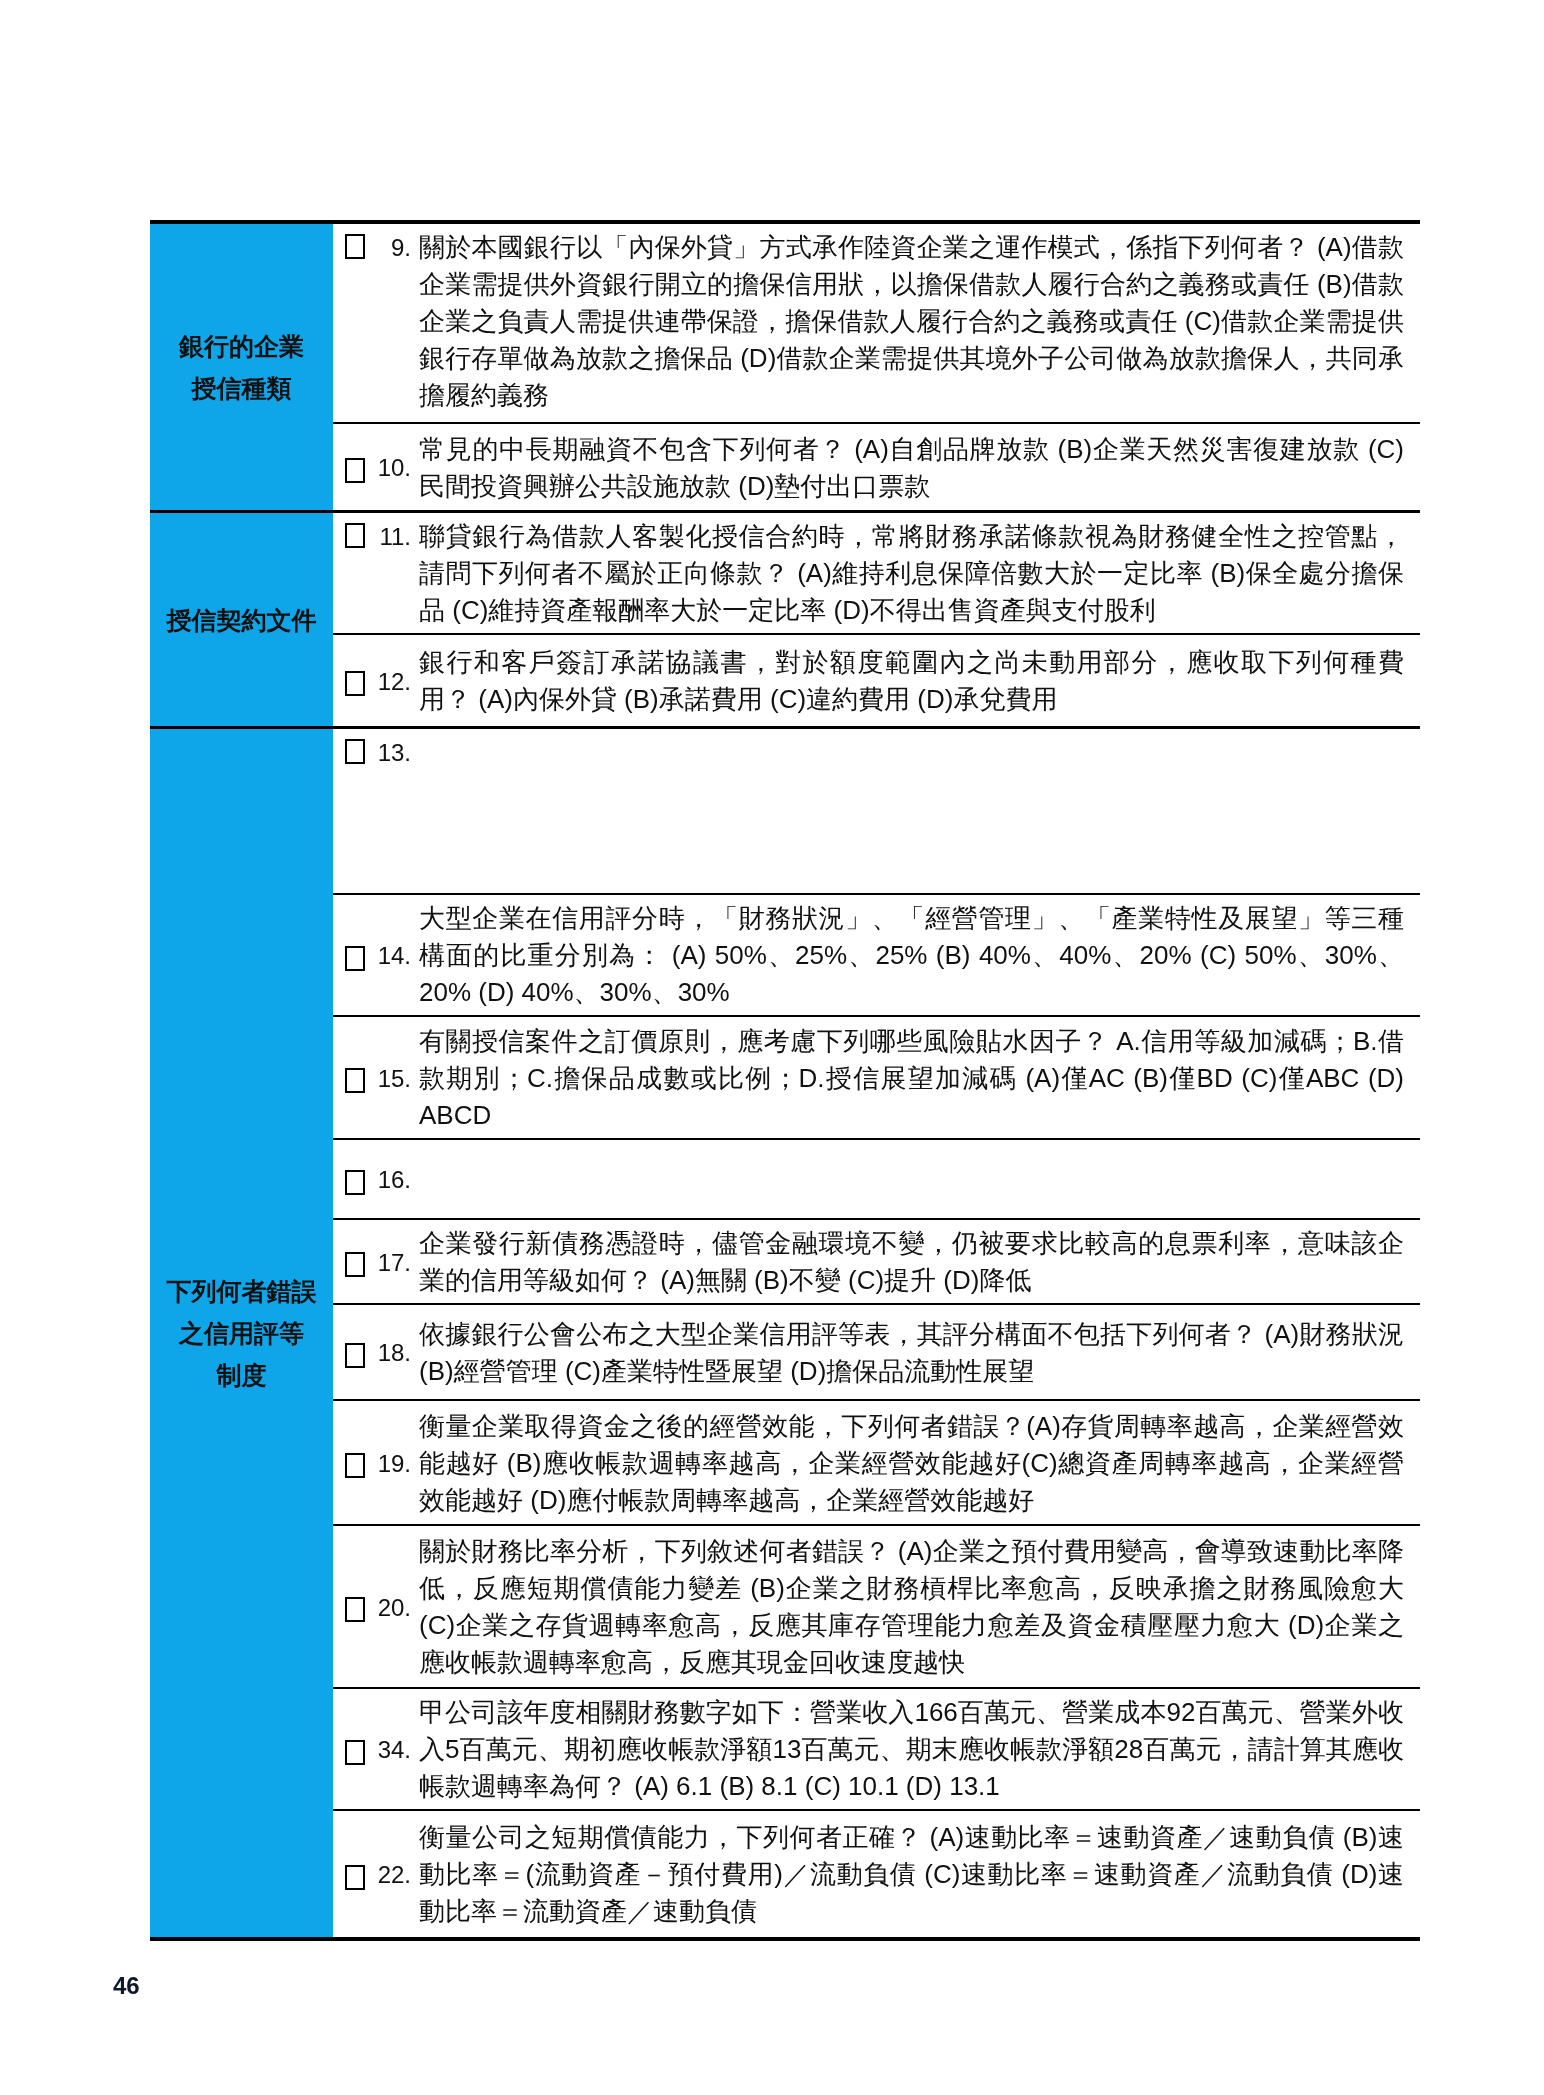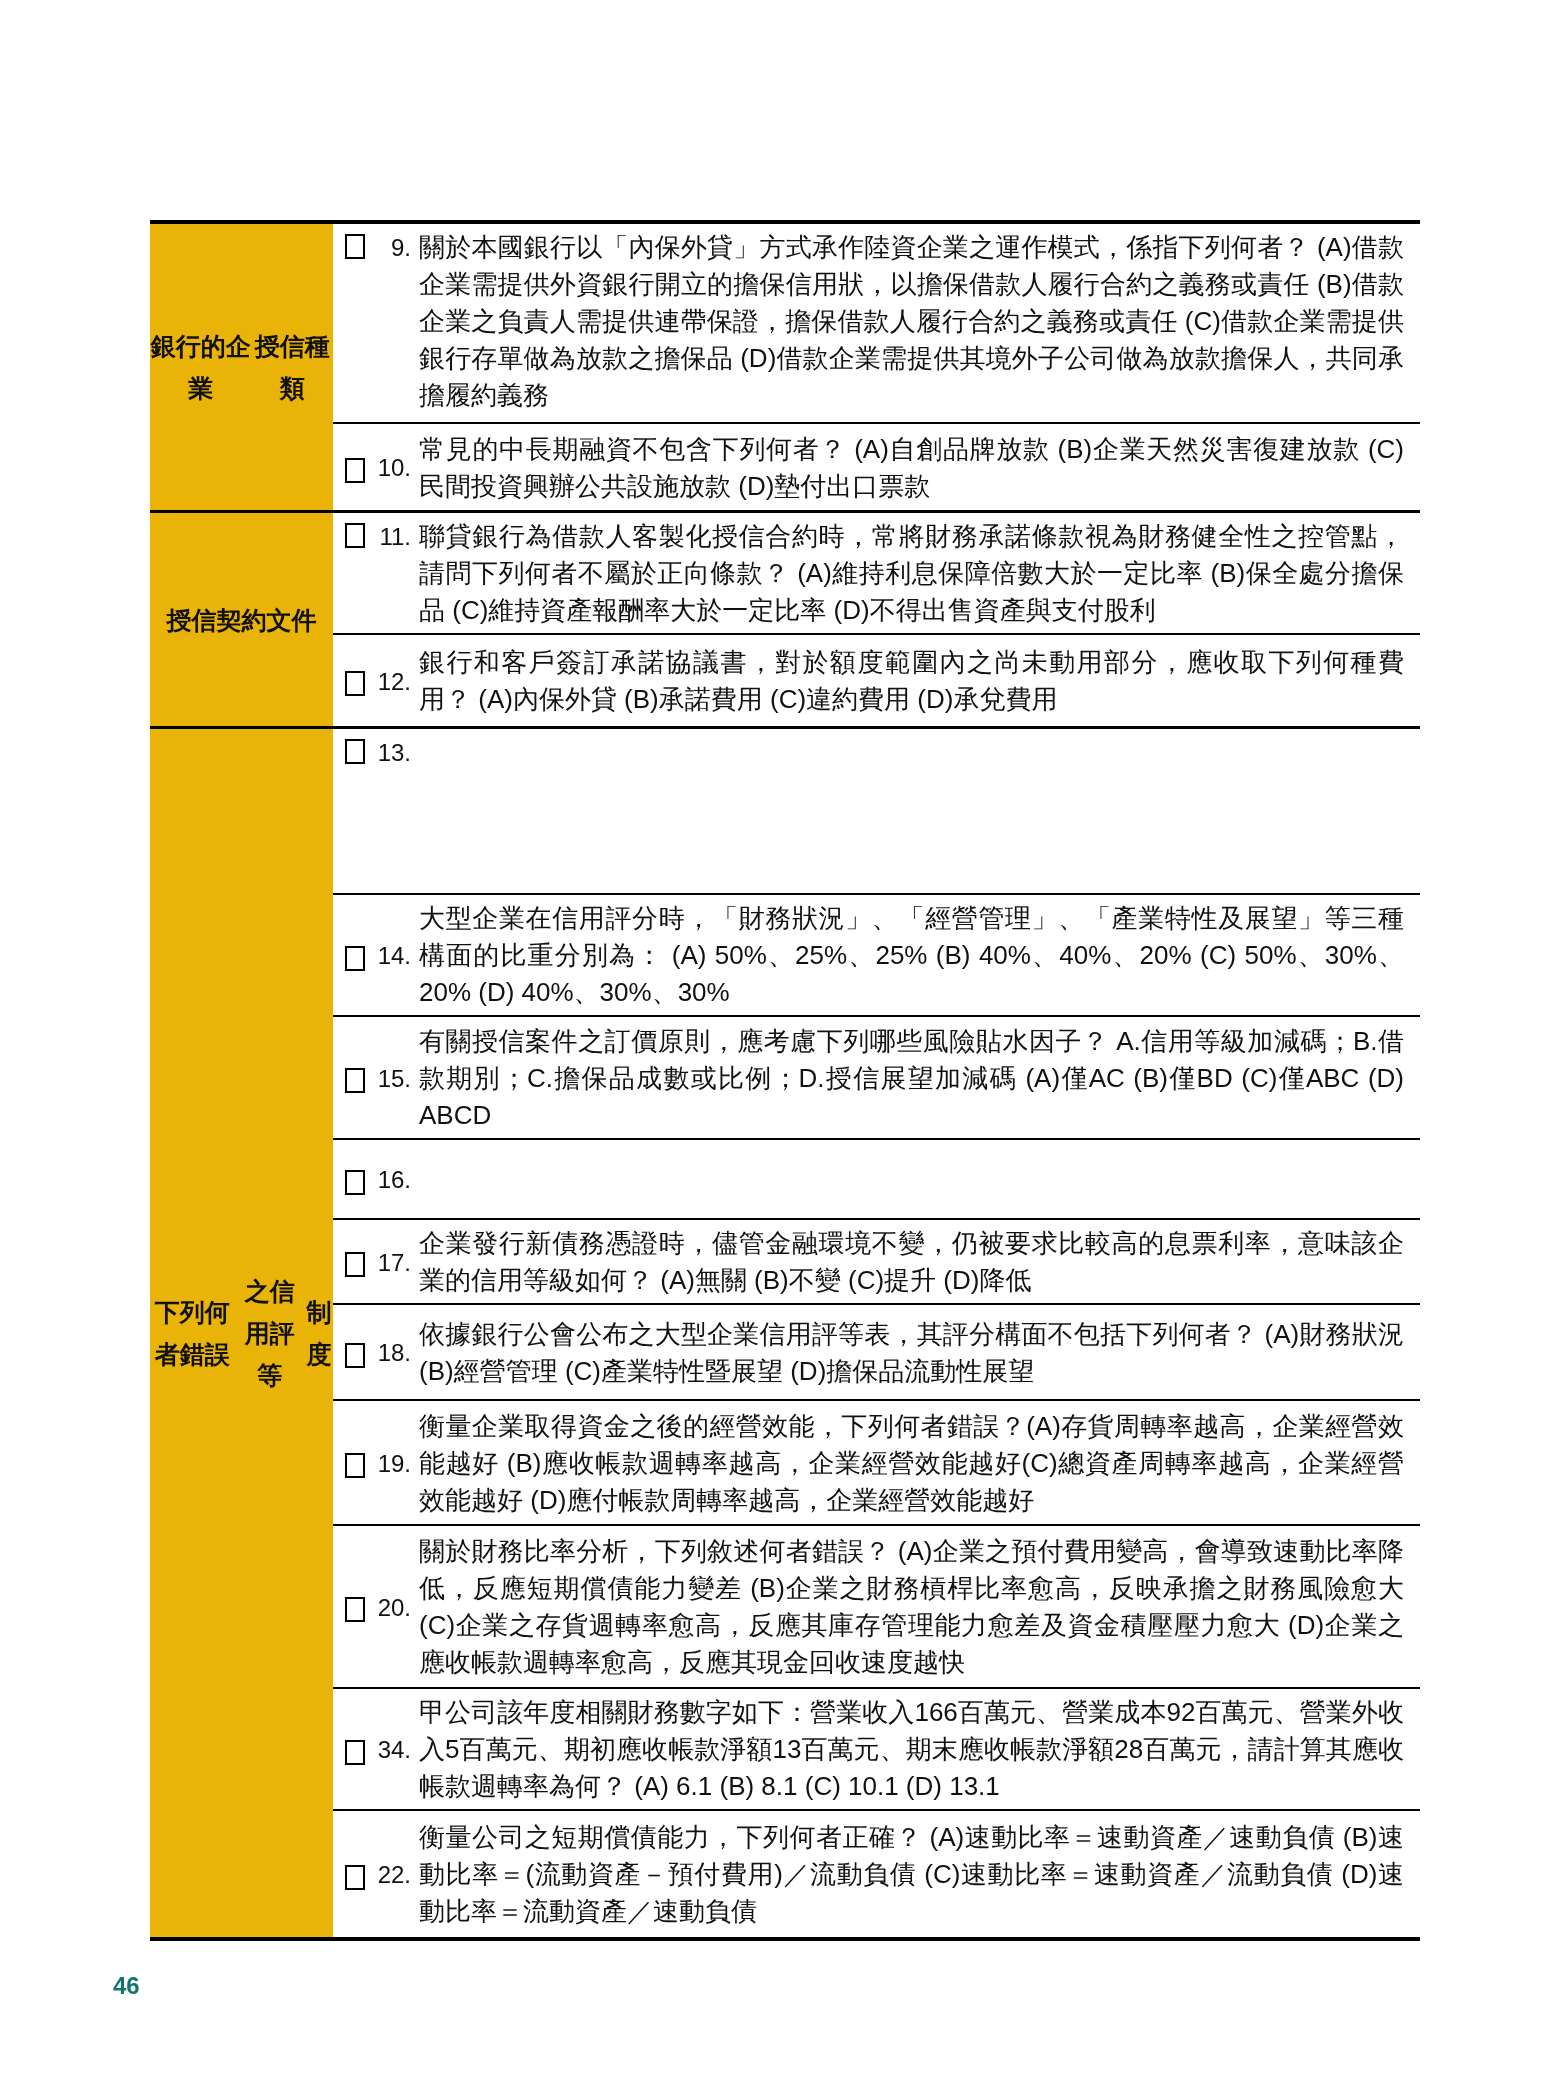--- a/index.html
+++ b/index.html
@@ -8,43 +8,43 @@
     font-family:"Liberation Sans","DejaVu Sans",sans-serif;
     color:#111;
   }
   .qtable{
     position:absolute;left:150px;top:220px;width:1270px;
     border-top:4px solid #000;border-bottom:4px solid #000;
   }
   .section{display:flex;align-items:stretch;}
   .section + .section{border-top:3px solid #000;}
   .label-cell{
-    flex:none;width:183px;background:#eab308;
-    display:flex;flex-direction:row;justify-content:center;align-items:center;
+    flex:none;width:183px;background:#0ea5e9;
+    display:flex;flex-direction:column;justify-content:center;align-items:center;
     text-align:center;font-weight:bold;font-size:25px;line-height:42px;color:#111;
   }
   .questions{flex:1;display:flex;flex-direction:column;min-width:0;}
   .question{
     display:flex;align-items:flex-start;
     padding:5px 16px 4px 12px;box-sizing:border-box;
     font-size:26px;line-height:37px;
   }
   .question + .question{border-top:2px solid #000;align-items:center;}
   .cb{
     flex:none;width:20px;height:25px;border:2px solid #000;background:#fff;
     margin-top:5px;box-sizing:border-box;
   }
   .qnum{
     flex:none;width:46px;text-align:right;margin-right:8px;
     font-size:24px;line-height:37px;white-space:nowrap;
   }
   .qtext{flex:1;min-width:0;text-align:justify;}
   .pagenum{
     position:absolute;left:113px;top:1972px;
-    font-size:24px;font-weight:bold;color:#0f766e;
+    font-size:24px;font-weight:bold;color:#0f172a;
   }
 </style>
 </head>
 <body>
 
 <div class="qtable">
 
   <div class="section">
     <div class="label-cell">
       <div>銀行的企業</div>

